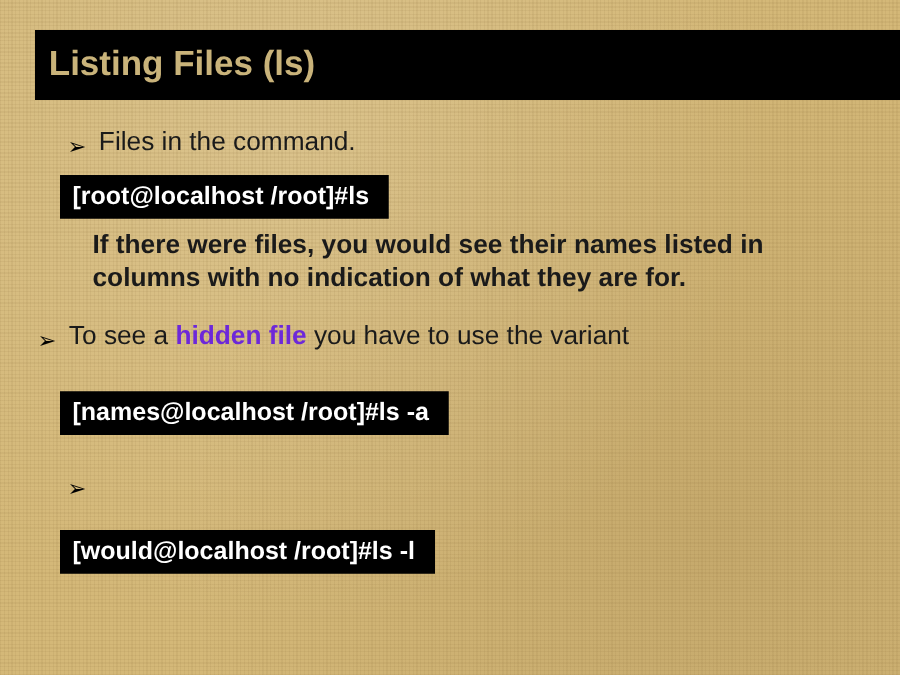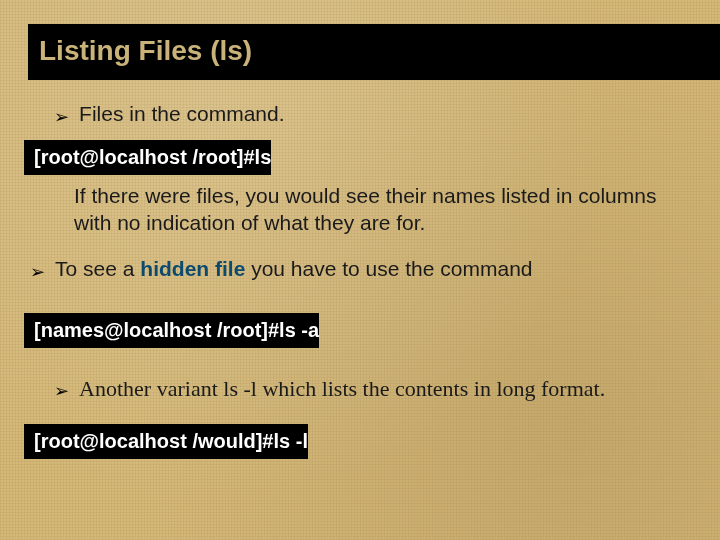--- a/index.html
+++ b/index.html
@@ -50,30 +50,31 @@
     line-height: 26px;
     flex: 0 0 auto;
     margin-top: 2px;
   }
   .cmd-box {
     display: inline-block;
     background: #000;
     color: #fff;
     font-weight: bold;
     font-size: 20px;
-    padding: 6px 0 6px 10px;
-    margin-left: 4px;
+    padding: 6px 16px 6px 10px;
+    margin-left: 28px;
     font-family: Arial, Helvetica, sans-serif;
   }
   .body-text {
     margin: 8px 24px 20px 54px;
     font-size: 21px;
     line-height: 1.28;
+    font-weight: bold;
   }
-  .hidden-file { color: #0c4a6e; font-weight: bold; }
+  .hidden-file { color: #6d28d9; font-weight: bold; }
   .serif { font-family: "Times New Roman", Times, serif; font-size: 22px; }
   .spacer-sm { height: 10px; }
   .spacer-md { height: 18px; }
 </style>
 </head>
 <body>
 
 <div class="slide">
 
   <div class="title-bar">Listing Files (ls)</div>
@@ -83,33 +84,32 @@
     <span>Files in the command.</span>
   </div>
 
   <div class="cmd-box">[root@localhost /root]#ls</div>
 
   <div class="body-text">If there were files, you would see their names listed in columns with no indication of what they are for.</div>
 
   <div class="bullet-row tight">
     <span class="arrow">➢</span>
     <span>
-      <span>To see a </span><span class="hidden-file">hidden file</span><span> you have to use the command</span>
+      <span>To see a </span><span class="hidden-file">hidden file</span><span> you have to use the variant</span>
     </span>
   </div>
 
   <div class="spacer-md"></div>
 
   <div class="cmd-box">[names@localhost /root]#ls -a</div>
 
   <div class="spacer-md"></div>
   <div class="spacer-sm"></div>
 
   <div class="bullet-row">
     <span class="arrow">➢</span>
-    <span class="serif">Another variant ls -l which lists the contents in long format.</span>
   </div>
 
   <div class="spacer-sm"></div>
 
-  <div class="cmd-box">[root@localhost /would]#ls -l</div>
+  <div class="cmd-box">[would@localhost /root]#ls -l</div>
 
 </div>
 
 </body></html>

